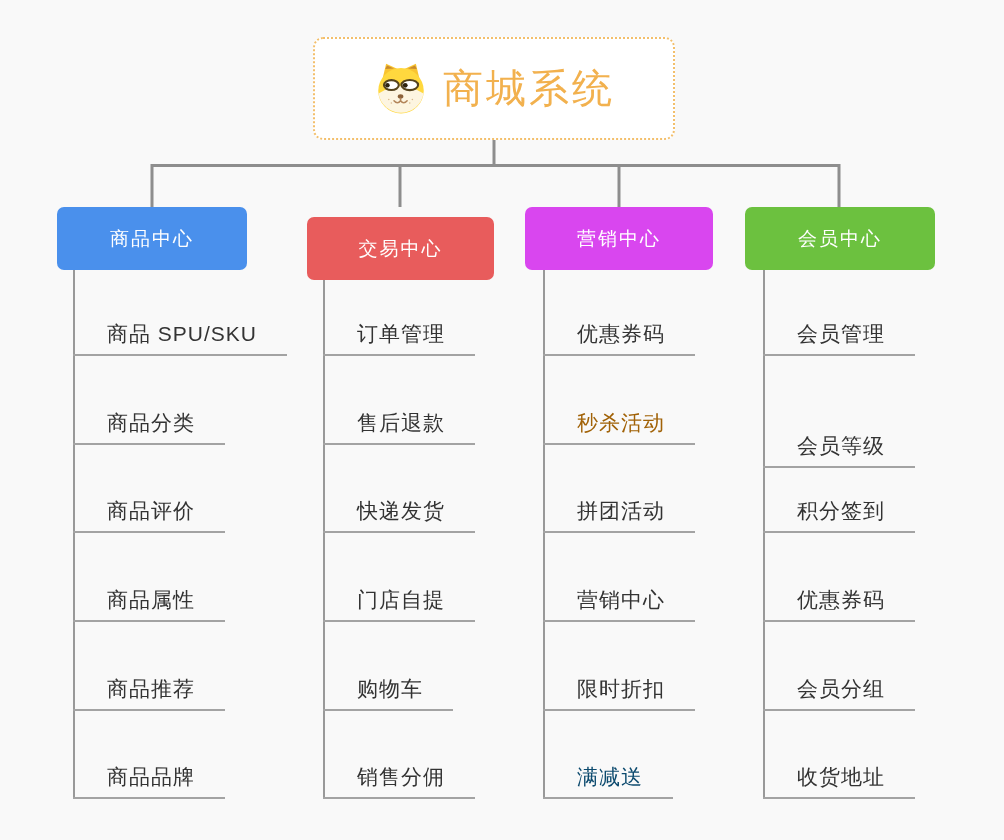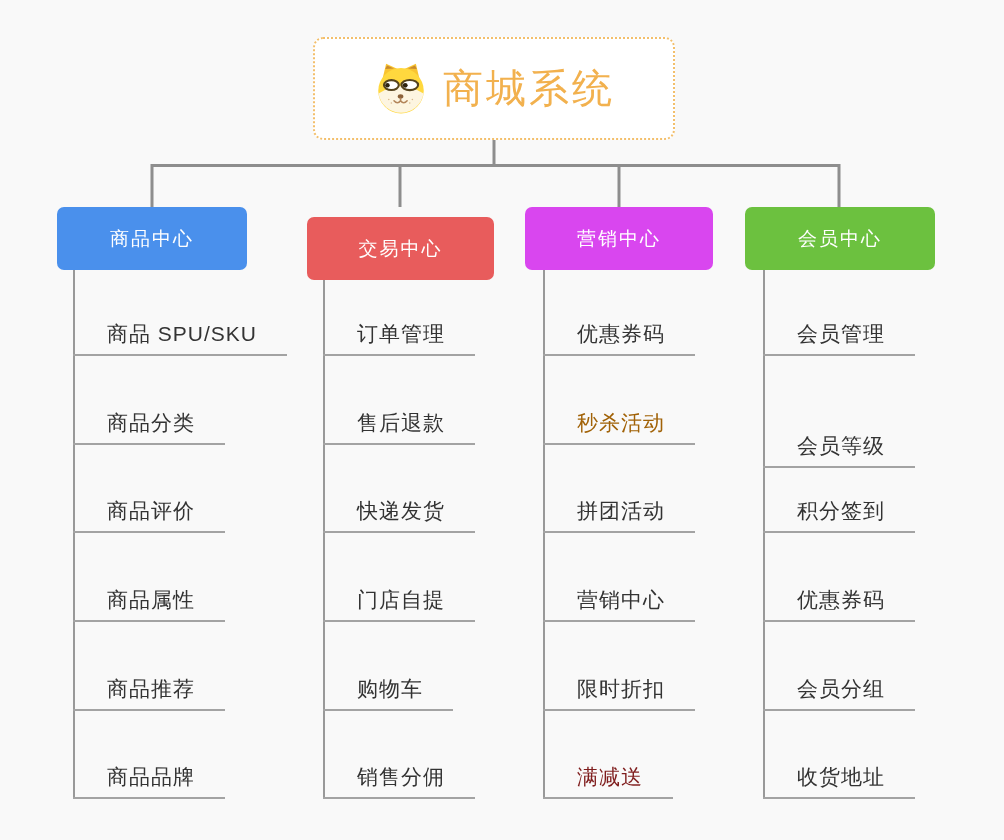--- a/index.html
+++ b/index.html
@@ -126,21 +126,21 @@
       <div class="child-node" style="left: 323px; top: 676px;"><span class="child-label" style="color: rgb(51, 51, 51);">购物车</span></div>
       <div class="child-node" style="left: 323px; top: 764px;"><span class="child-label" style="color: rgb(51, 51, 51);">销售分佣</span></div>
       <div class="branch-box" style="left: 525px; top: 207px; width: 188px; height: 63px; background: #d946ef;">
         <span class="branch-label">营销中心</span>
       </div>
       <div class="child-node" style="left: 543px; top: 321px;"><span class="child-label" style="color: rgb(51, 51, 51);">优惠券码</span></div>
       <div class="child-node" style="left: 543px; top: 410px;"><span class="child-label" style="color: #a16207;">秒杀活动</span></div>
       <div class="child-node" style="left: 543px; top: 498px;"><span class="child-label" style="color: rgb(51, 51, 51);">拼团活动</span></div>
       <div class="child-node" style="left: 543px; top: 587px;"><span class="child-label" style="color: rgb(51, 51, 51);">营销中心</span></div>
       <div class="child-node" style="left: 543px; top: 676px;"><span class="child-label" style="color: rgb(51, 51, 51);">限时折扣</span></div>
-      <div class="child-node" style="left: 543px; top: 764px;"><span class="child-label" style="color: #7f1d1d;">满减送</span></div>
+      <div class="child-node" style="left: 543px; top: 764px;"><span class="child-label" style="color: #0c4a6e;">满减送</span></div>
       <div class="branch-box" style="left: 745px; top: 207px; width: 190px; height: 63px; background: rgb(108, 193, 63);">
         <span class="branch-label">会员中心</span>
       </div>
       <div class="child-node" style="left: 763px; top: 321px;"><span class="child-label" style="color: rgb(51, 51, 51);">会员管理</span></div>
       <div class="child-node" style="left: 763px; top: 410px;"><span class="child-label" style="color: rgb(51, 51, 51); margin-top: 23px;">会员等级</span></div>
       <div class="child-node" style="left: 763px; top: 498px;"><span class="child-label" style="color: rgb(51, 51, 51);">积分签到</span></div>
       <div class="child-node" style="left: 763px; top: 587px;"><span class="child-label" style="color: rgb(51, 51, 51);">优惠券码</span></div>
       <div class="child-node" style="left: 763px; top: 676px;"><span class="child-label" style="color: rgb(51, 51, 51);">会员分组</span></div>
       <div class="child-node" style="left: 763px; top: 764px;"><span class="child-label" style="color: rgb(51, 51, 51);">收货地址</span></div>
     </div>

